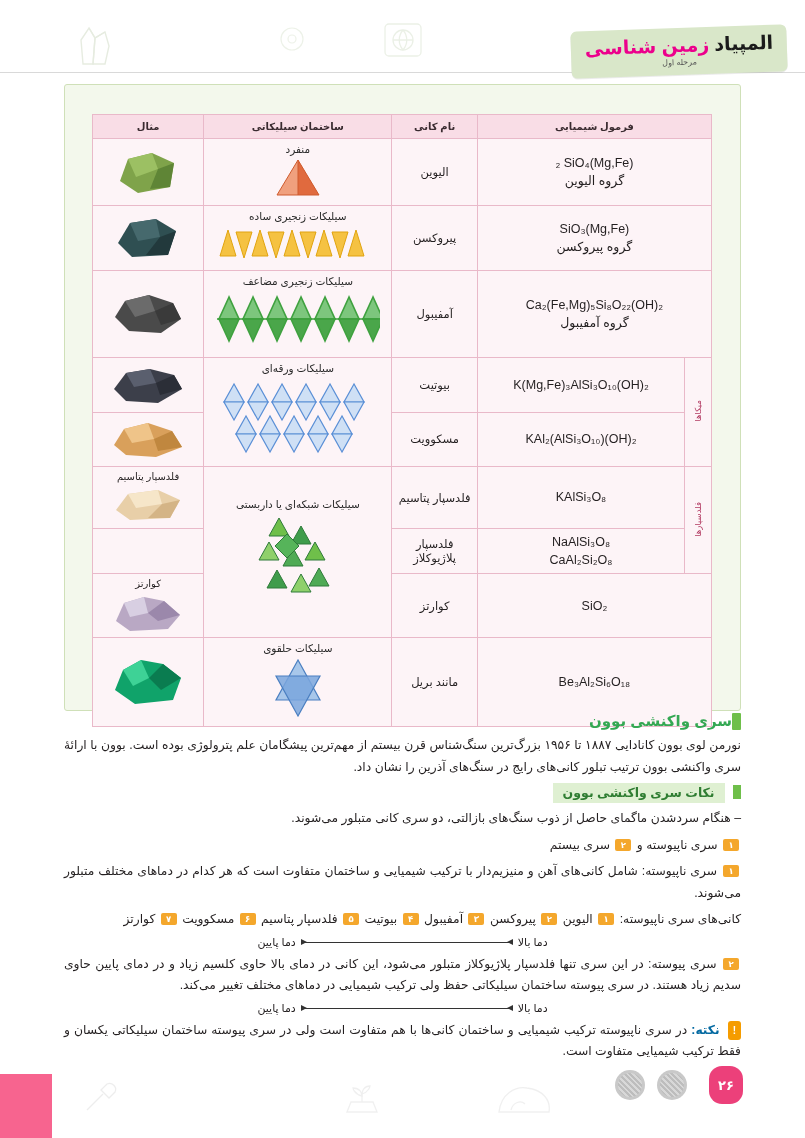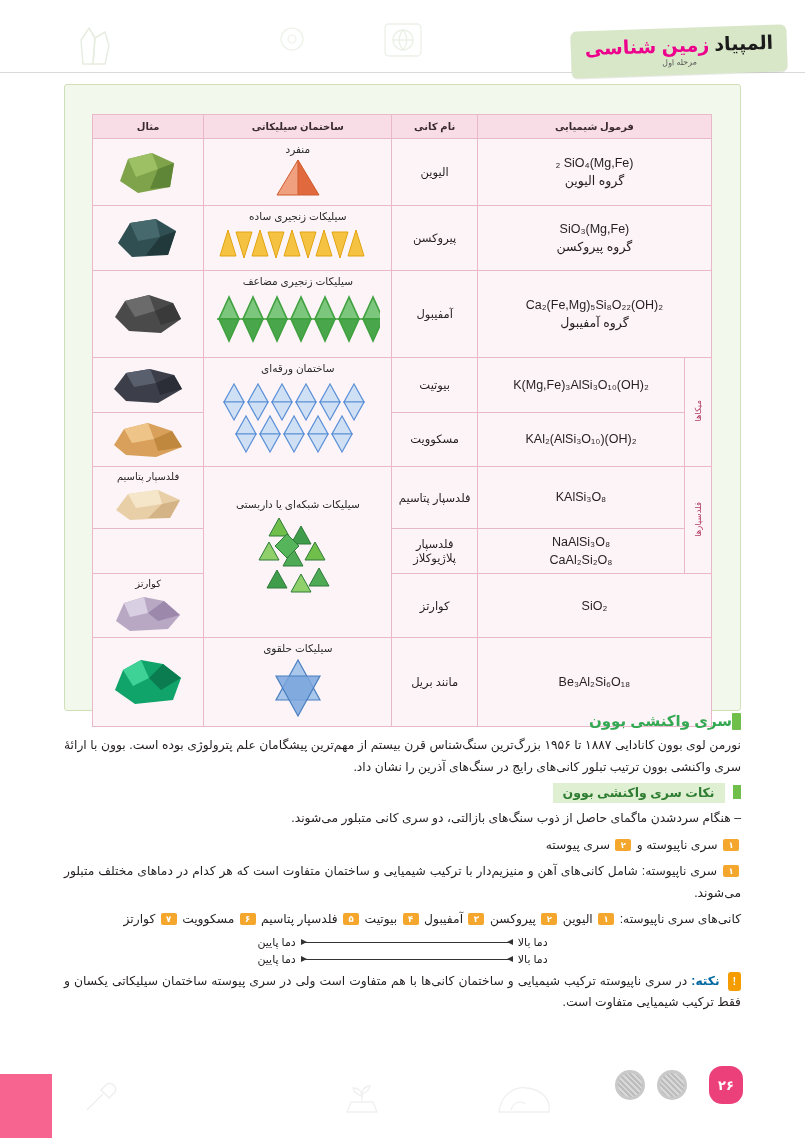--- a/index.html
+++ b/index.html
@@ -266,21 +266,21 @@
 
       <tr>
         <td class="sidelabel" rowspan="2">
           <span class="vert">میکاها</span>
         </td>
         <td class="formula">
           <div>K(Mg,Fe)₃AlSi₃O₁₀(OH)₂</div>
         </td>
         <td class="name">بیوتیت</td>
         <td class="struct" rowspan="2">
-          <span class="struct-title">ساختمان ورقه‌ای</span>
+          <span class="struct-title">سیلیکات ورقه‌ای</span>
           <svg width="160" height="84" viewBox="0 0 160 84">
             <g fill="#cfe0f5" stroke="#5a8fd6" stroke-width="1.2">
               <g>
                 <polygon points="16,8 6,26 26,26"></polygon>
                   <polygon points="16,44 6,26 26,26"></polygon>
                 <polygon points="40,8 30,26 50,26"></polygon>
                   <polygon points="40,44 30,26 50,26"></polygon>
                 <polygon points="64,8 54,26 74,26"></polygon>
                   <polygon points="64,44 54,26 74,26"></polygon>
                 <polygon points="88,8 78,26 98,26"></polygon>
@@ -422,21 +422,21 @@
       <span class="bar" style="width:8px;height:14px;background:#6fbf4a;display:inline-block;vertical-align:-2px;margin-left:4px;"></span>
       <span class="sub-head">نکات سری واکنشی بوون</span>
     </div>
 
     <p class="body">– هنگام سردشدن ماگمای حاصل از ذوب سنگ‌های بازالتی، دو سری کانی متبلور می‌شوند.</p>
 
     <p class="body">
       <span class="num-badge">۱</span>
       <span>سری ناپیوسته و</span>
       <span class="num-badge">۲</span>
-      <span>سری پیوسته</span>
+      <span>سری بیستم</span>
     </p>
 
     <p class="body">
       <span class="num-badge">۱</span>
       <span>سری ناپیوسته: شامل کانی‌های آهن و منیزیم‌دار با ترکیب شیمیایی و ساختمان متفاوت است که هر کدام در دماهای مختلف متبلور می‌شوند.</span>
     </p>
 
     <p class="body">
       <span>کانی‌های سری ناپیوسته:</span>
       <span class="num-badge">۱</span>
@@ -454,20 +454,24 @@
       <span class="num-badge">۷</span>
       <span>کوارتز</span>
     </p>
 
     <div class="arrow-line">
       <span>دما بالا</span>
       <span class="ln"></span>
       <span>دما پایین</span>
     </div>
 
+    <p class="body">
+      <span class="num-badge">۲</span>
+      <span>سری پیوسته: در این سری تنها فلدسپار پلاژیوکلاز متبلور می‌شود، این کانی در دمای بالا حاوی کلسیم زیاد و در دمای پایین حاوی سدیم زیاد هستند. در سری پیوسته ساختمان سیلیکاتی حفظ ولی ترکیب شیمیایی در دماهای مختلف تغییر می‌کند.</span>
+    </p>
 
 
     <div class="arrow-line">
       <span>دما بالا</span>
       <span class="ln"></span>
       <span>دما پایین</span>
     </div>
 
     <p class="body">
       <span class="note-badge">!</span>

